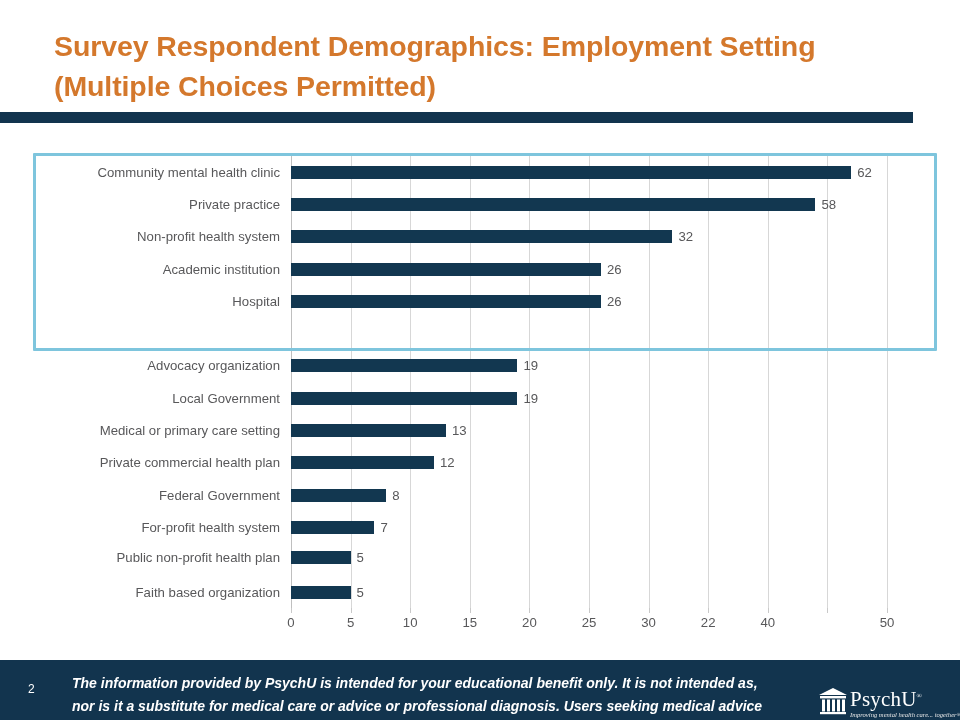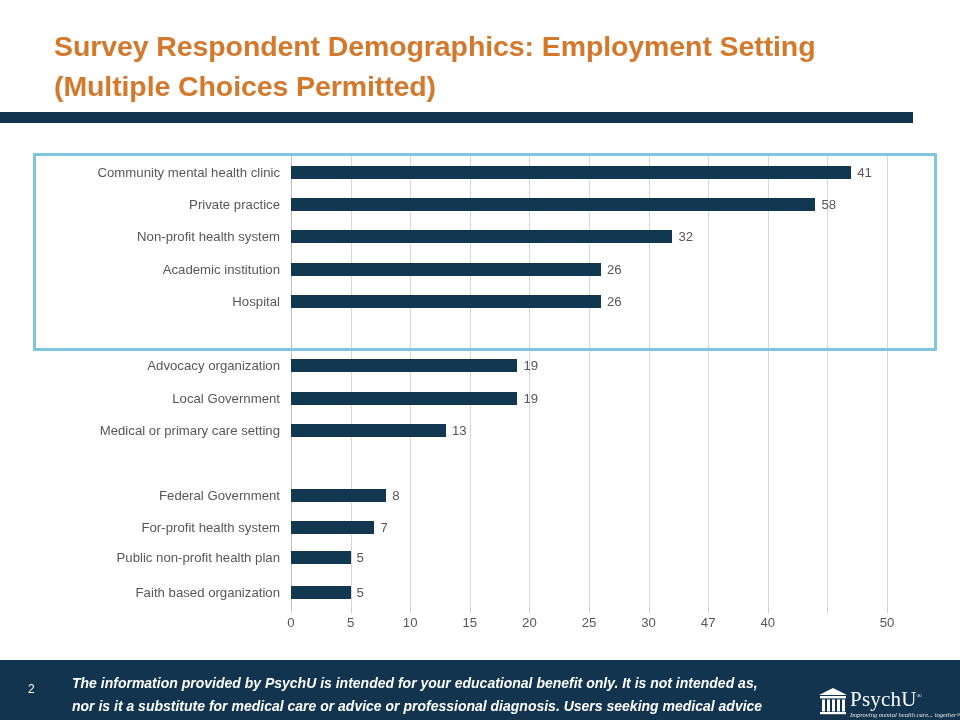--- a/index.html
+++ b/index.html
@@ -240,21 +240,21 @@
         <div class="gridline" style="left: 476.8px;"></div>
         <div class="gridline" style="left: 536.4px;"></div>
         <div class="gridline" style="left: 596px;"></div>
       </div>
   </div>
   <div class="rows" id="chart-rows">
       <div class="row" style="top: 16px;">
         <div class="cat-label">Community mental health clinic</div>
         <div class="bar-wrap">
           <div class="bar" style="width: 560.24px; background: rgb(18, 55, 80);"></div>
-          <div class="bar-value">41</div>
+          <div class="bar-value">62</div>
         </div>
       </div>
       <div class="row" style="top: 48.3px;">
         <div class="cat-label">Private practice</div>
         <div class="bar-wrap">
           <div class="bar" style="width: 524.48px; background: rgb(18, 55, 80);"></div>
           <div class="bar-value">58</div>
         </div>
       </div>
       <div class="row" style="top: 80.6px;">
@@ -290,20 +290,27 @@
         <div class="bar-wrap">
           <div class="bar" style="width: 226.48px; background: rgb(18, 55, 80);"></div>
           <div class="bar-value">19</div>
         </div>
       </div>
       <div class="row" style="top: 274.4px;">
         <div class="cat-label">Medical or primary care setting</div>
         <div class="bar-wrap">
           <div class="bar" style="width: 154.96px; background: rgb(18, 55, 80);"></div>
           <div class="bar-value">13</div>
+        </div>
+      </div>
+      <div class="row" style="top: 306.7px;">
+        <div class="cat-label">Private commercial health plan</div>
+        <div class="bar-wrap">
+          <div class="bar" style="width: 143.04px; background: rgb(18, 55, 80);"></div>
+          <div class="bar-value">12</div>
         </div>
       </div>
       <div class="row" style="top: 339px;">
         <div class="cat-label">Federal Government</div>
         <div class="bar-wrap">
           <div class="bar" style="width: 95.36px; background: rgb(18, 55, 80);"></div>
           <div class="bar-value">8</div>
         </div>
       </div>
       <div class="row" style="top: 371.3px;">
@@ -338,21 +345,21 @@
       <div class="tick-label" style="left: 119.2px;">10</div>
       <div class="tick-mark" style="left: 178.8px;"></div>
       <div class="tick-label" style="left: 178.8px;">15</div>
       <div class="tick-mark" style="left: 238.4px;"></div>
       <div class="tick-label" style="left: 238.4px;">20</div>
       <div class="tick-mark" style="left: 298px;"></div>
       <div class="tick-label" style="left: 298px;">25</div>
       <div class="tick-mark" style="left: 357.6px;"></div>
       <div class="tick-label" style="left: 357.6px;">30</div>
       <div class="tick-mark" style="left: 417.2px;"></div>
-      <div class="tick-label" style="left: 417.2px;">47</div>
+      <div class="tick-label" style="left: 417.2px;">22</div>
       <div class="tick-mark" style="left: 476.8px;"></div>
       <div class="tick-label" style="left: 476.8px;">40</div>
       <div class="tick-mark" style="left: 536.4px;"></div>
       <div class="tick-label" style="left: 536.4px; margin-top: 44px;">45</div>
       <div class="tick-mark" style="left: 596px;"></div>
       <div class="tick-label" style="left: 596px;">50</div>
     </div>
 </div>
 
 <div class="footer">

